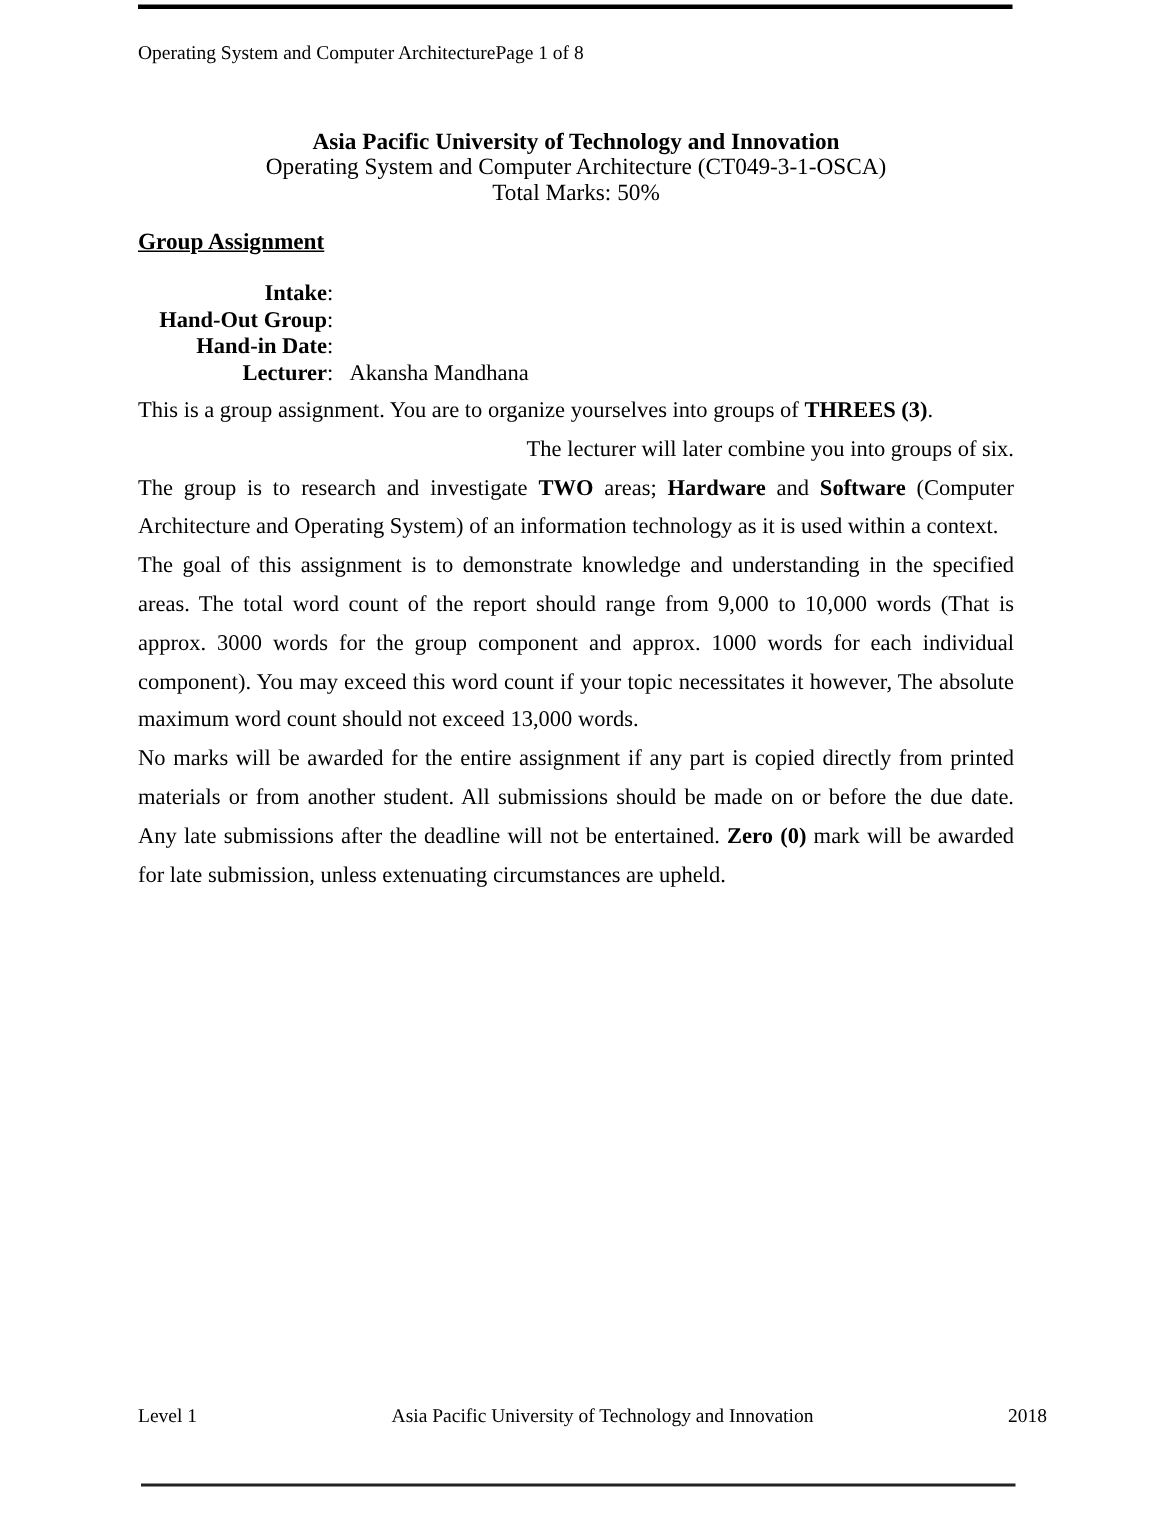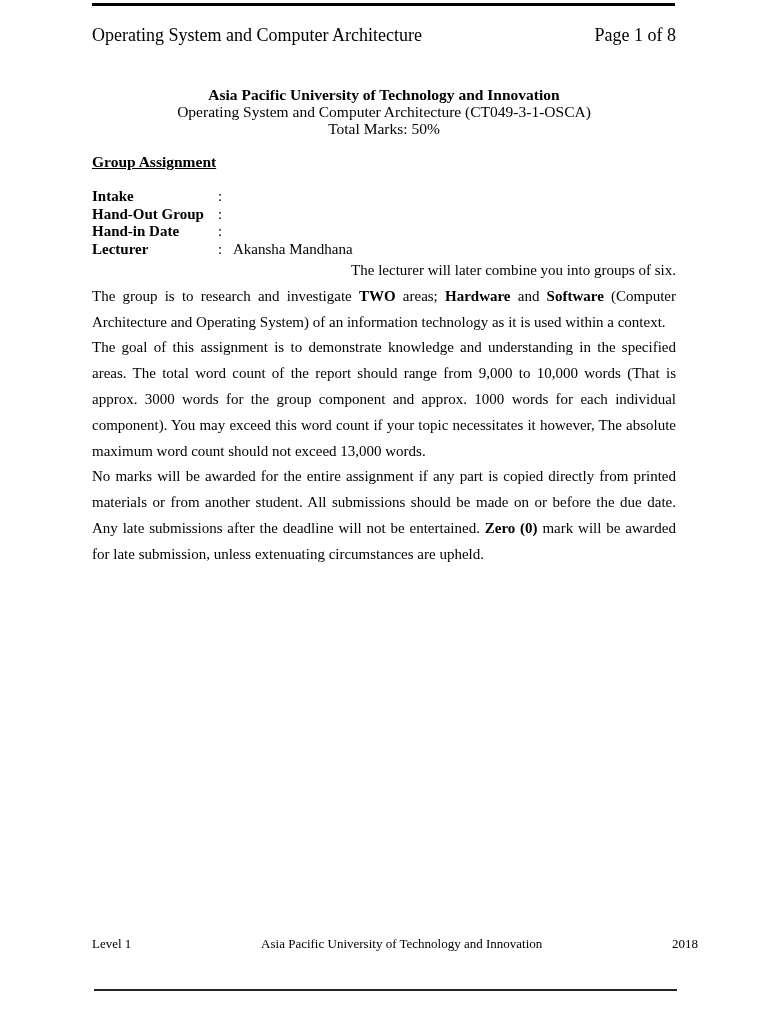--- a/index.html
+++ b/index.html
@@ -23,22 +23,21 @@
     width: 583px;
     height: 3px;
     background: #000000;
   }
   .page-header {
     position: absolute;
     top: 27px;
     left: 92px;
     width: 584px;
     display: flex;
-    justify-content: space-between;
-    font-size: 18px;
+    font-size: 13px;
     line-height: 16px;
   }
   .content {
     position: absolute;
     top: 86px;
     left: 92px;
     width: 584px;
   }
   .title-block {
     text-align: center;
@@ -57,20 +56,21 @@
   .info-table {
     margin-top: 17px;
     font-size: 15px;
     line-height: 17.5px;
   }
   .info-row { display: flex; }
   .info-label {
     font-weight: bold;
     width: 126px;
     flex: 0 0 126px;
+    text-align: right;
   }
   .info-sep {
     width: 15px;
     flex: 0 0 15px;
   }
   .info-value { flex: 1; }
   .instructions-heading {
     margin-top: 22px;
     font-size: 15px;
     font-weight: bold;
@@ -144,20 +144,21 @@
         <span class="info-value"></span>
       </div>
       <div class="info-row">
         <span class="info-label">Lecturer</span>
         <span class="info-sep">:</span>
         <span class="info-value">Akansha Mandhana</span>
       </div>
     </div>
 
 
+    <p class="para first"><span>This is a group assignment. You are to organize yourselves into groups of </span><span class="b">THREES (3)</span><span>.</span></p>
 
     <p class="para italic">The lecturer will later combine you into groups of six.</p>
 
     <p class="para gap"><span>The group is to research and investigate </span><span class="b">TWO</span><span> areas; </span><span class="b">Hardware</span><span> and </span><span class="b">Software</span><span> (Computer Architecture and Operating System) of an information technology as it is used within a context.</span></p>
 
     <p class="para">The goal of this assignment is to demonstrate knowledge and understanding in the specified areas. The total word count of the report should range from 9,000 to 10,000 words (That is approx. 3000 words for the group component and approx. 1000 words for each individual component). You may exceed this word count if your topic necessitates it however, The absolute maximum word count should not exceed 13,000 words.</p>
 
     <p class="para"><span>No marks will be awarded for the entire assignment if any part is copied directly from printed materials or from another student.  All submissions should be made on or before the due date. Any late submissions after the deadline will not be entertained. </span><span class="b">Zero (0)</span><span> mark will be awarded for late submission, unless extenuating circumstances are upheld.</span></p>
 
   </div>

